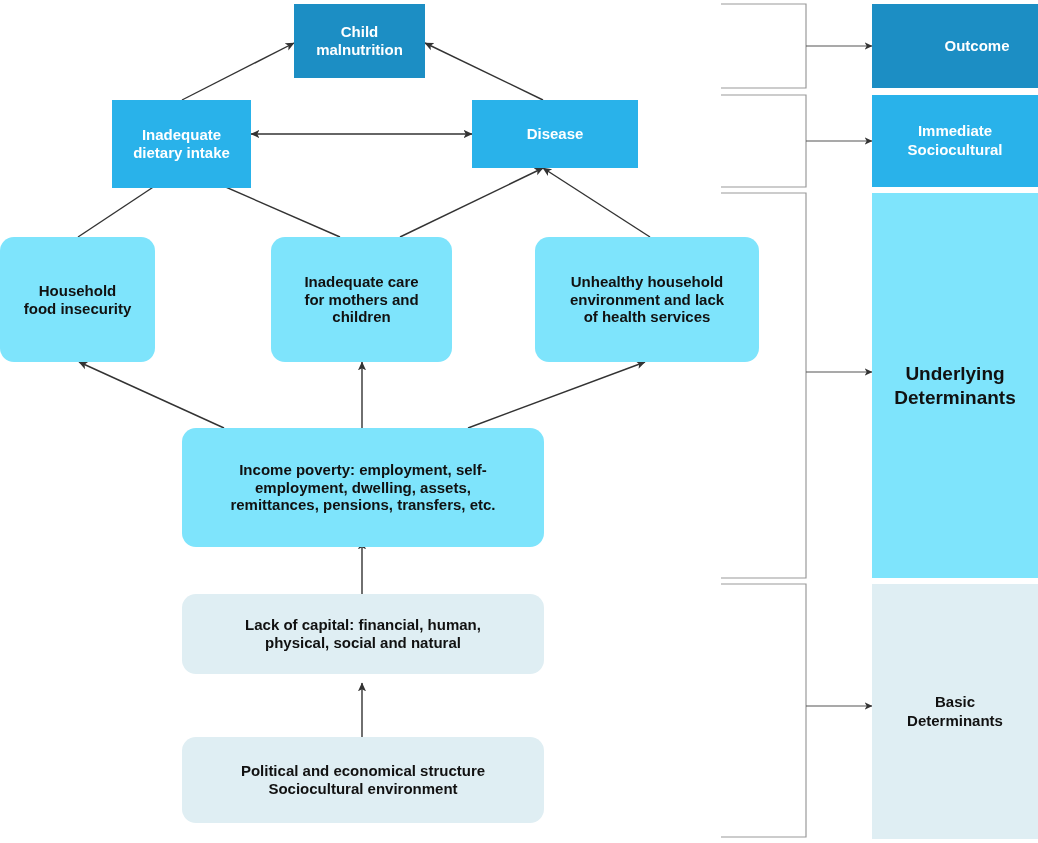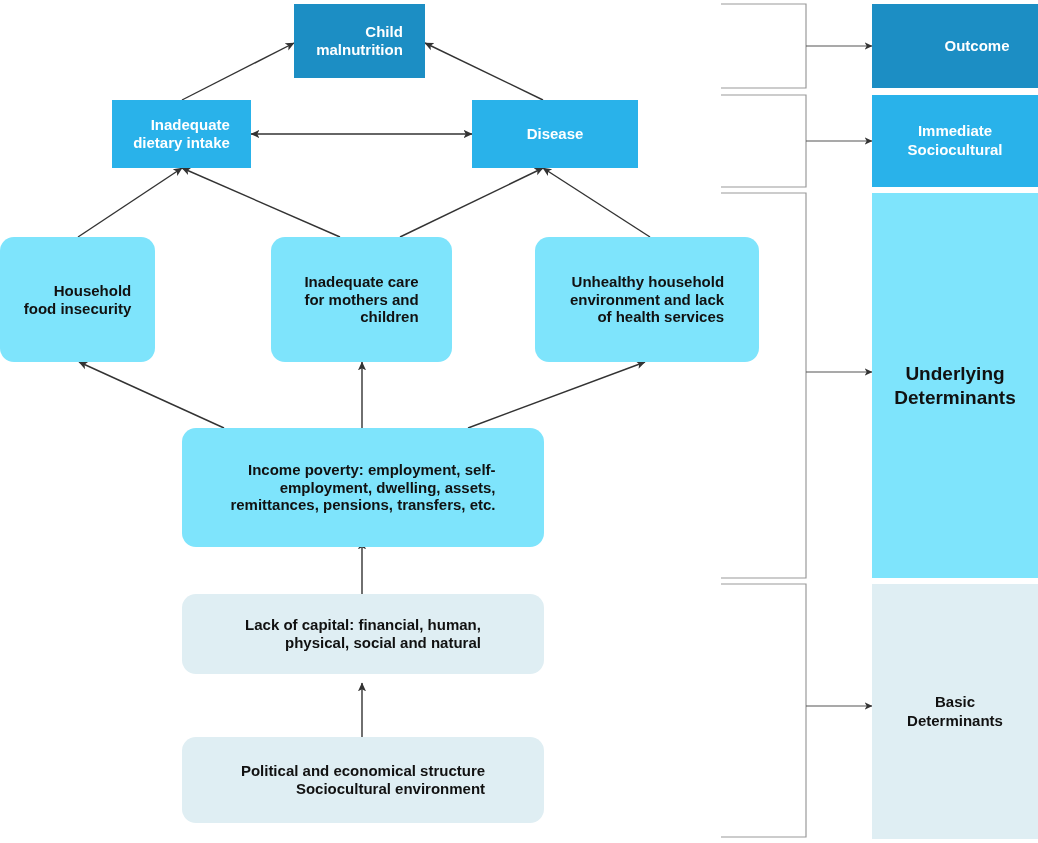--- a/index.html
+++ b/index.html
@@ -24,21 +24,21 @@
     top: 0;
     width: 1038px;
     height: 843px;
     pointer-events: none;
   }
   .node {
     position: absolute;
     display: flex;
     align-items: center;
     justify-content: center;
-    text-align: right;
+    text-align: center;
     font-weight: bold;
     line-height: 1.18;
     box-sizing: border-box;
     padding: 2px 0;
     white-space: pre-line;
     z-index: 3;
   }
   .node.sq { border-radius: 0; }
   .node.round { border-radius: 14px; }
   .t-dark  { background: #1c8ec4; color: #ffffff; }
@@ -98,21 +98,21 @@
         <path d="M721,193 L806,193 L806,578 L721,578" fill="none" stroke="#9a9a9a" stroke-width="1.2"></path>
         <line x1="806" y1="372" x2="872" y2="372" stroke="#555555" stroke-width="1.2" marker-end="url(#arrowEnd)"></line>
         <path d="M721,584 L806,584 L806,837 L721,837" fill="none" stroke="#9a9a9a" stroke-width="1.2"></path>
         <line x1="806" y1="706" x2="872" y2="706" stroke="#555555" stroke-width="1.2" marker-end="url(#arrowEnd)"></line>
       </g>
   </svg>
 
   <div id="node-layer">
       <div class="node sq t-dark" style="left: 294px; top: 4px; width: 131px; height: 74px; font-size: 15px;">Child
 malnutrition</div>
-      <div class="node sq t-mid" style="left: 112px; top: 100px; width: 139px; height: 68px; font-size: 15px;">Inadequate
+      <div class="node sq t-mid" style="left: 112px; top: 100px; width: 139px; height: 88px; font-size: 15px;">Inadequate
 dietary intake</div>
       <div class="node sq t-mid" style="left: 472px; top: 100px; width: 166px; height: 68px; font-size: 15px;">Disease</div>
       <div class="node round t-light" style="left: 0px; top: 237px; width: 155px; height: 125px; font-size: 15px;">Household
 food insecurity</div>
       <div class="node round t-light" style="left: 271px; top: 237px; width: 181px; height: 125px; font-size: 15px;">Inadequate care
 for mothers and
 children</div>
       <div class="node round t-light" style="left: 535px; top: 237px; width: 224px; height: 125px; font-size: 15px;">Unhealthy household
 environment and lack
 of health services</div>

